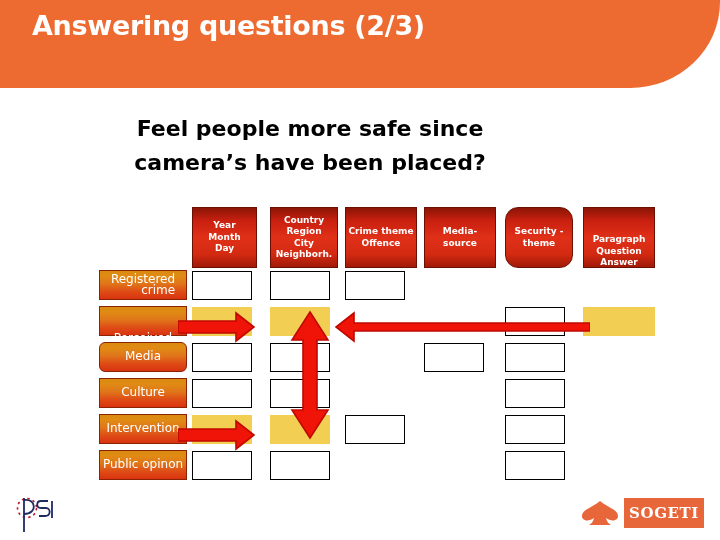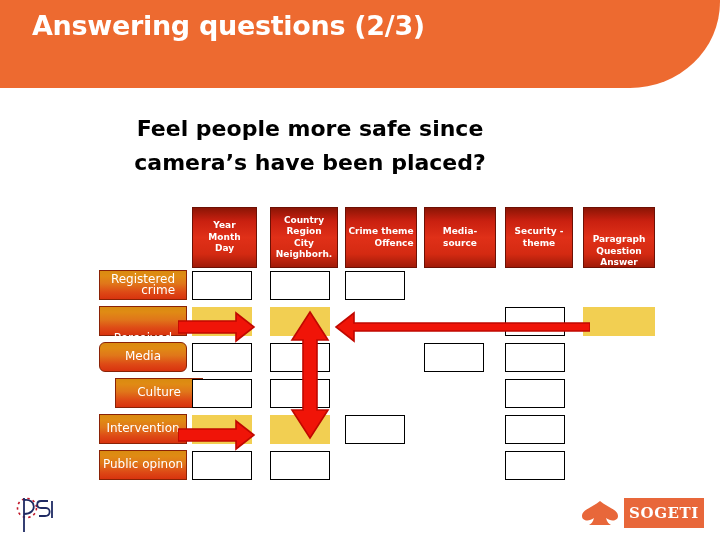--- a/index.html
+++ b/index.html
@@ -117,48 +117,48 @@
 Month
 Day</span>
     </div>
     <div class="col-header" style="left: 270px; top: 207px; width: 68px; height: 61px;">
       <span style="white-space: pre-line;">Country
 Region
 City
 Neighborh.</span>
     </div>
     <div class="col-header" style="left: 345px; top: 207px; width: 72px; height: 61px;">
-      <span style="white-space: pre-line; text-align: right;">Crime theme
+      <span style="white-space: pre-line;">Crime theme
 Offence</span>
     </div>
     <div class="col-header" style="left: 424px; top: 207px; width: 72px; height: 61px;">
       <span style="white-space: pre-line;">Media-
 source</span>
     </div>
-    <div class="col-header" style="left: 505px; top: 207px; width: 68px; height: 61px;">
+    <div class="col-header" style="left: 505px; top: 207px; width: 68px; height: 61px; border-radius: 13px;">
       <span style="white-space: pre-line;">Security -
 theme</span>
     </div>
     <div class="col-header" style="left: 583px; top: 207px; width: 72px; height: 61px;">
       <span style="white-space: pre-line; margin-top: 28px;">Paragraph
 Question
 Answer</span>
     </div>
     <div class="row-header" style="left: 99px; top: 270px; width: 88px; height: 30px;">
       <span style="white-space: pre-line;">Registered
 crime</span>
     </div>
     <div class="row-header" style="left: 99px; top: 306px; width: 88px; height: 30px;">
       <span style="white-space: pre-line; margin-top: 47px;">Perceived
 survey</span>
     </div>
     <div class="row-header" style="left: 99px; top: 342px; width: 88px; height: 30px; border-radius: 6px;">
       <span style="white-space: pre-line;">Media</span>
     </div>
-    <div class="row-header" style="left: 99px; top: 378px; width: 88px; height: 30px; margin-left: 16px;">
+    <div class="row-header" style="left: 99px; top: 378px; width: 88px; height: 30px;">
       <span style="white-space: pre-line;">Culture</span>
     </div>
     <div class="row-header" style="left: 99px; top: 414px; width: 88px; height: 30px;">
       <span style="white-space: pre-line;">Intervention</span>
     </div>
     <div class="row-header" style="left: 99px; top: 450px; width: 88px; height: 30px;">
       <span style="white-space: pre-line;">Public opinon</span>
     </div>
     <div class="cell" style="left: 192px; top: 271px; width: 60px; height: 29px;"></div>
     <div class="cell" style="left: 270px; top: 271px; width: 60px; height: 29px;"></div>

